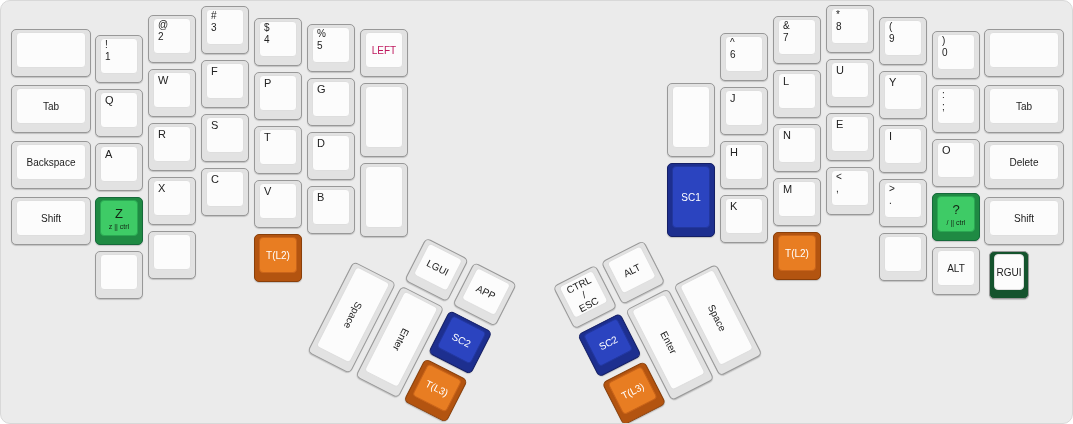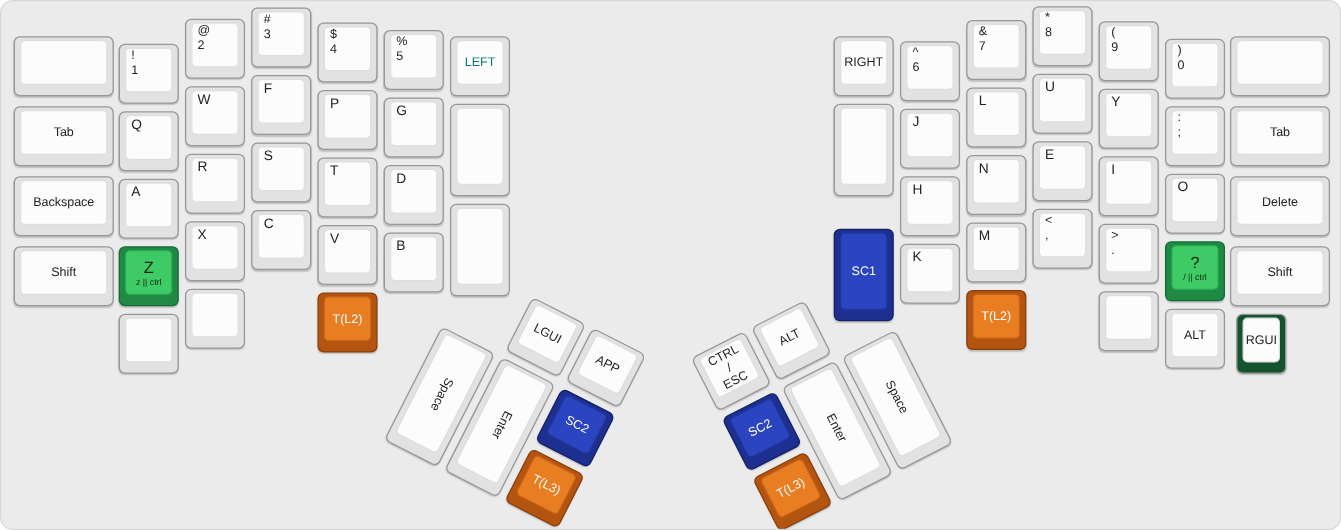--- a/index.html
+++ b/index.html
@@ -155,21 +155,21 @@
         <div class="key-top" style="background: rgb(252, 252, 252); border-color: rgb(222, 222, 222); color: rgb(34, 34, 34);">
           <span class="legend-letter">D</span>
         </div>
       </div>
       <div class="key" style="left: 306px; top: 185px; width: 48px; height: 48px; background: rgb(226, 226, 226); border-color: rgb(152, 152, 152);">
         <div class="key-top" style="background: rgb(252, 252, 252); border-color: rgb(222, 222, 222); color: rgb(34, 34, 34);">
           <span class="legend-letter">B</span>
         </div>
       </div>
       <div class="key" style="left: 359px; top: 28px; width: 48px; height: 48px; background: rgb(226, 226, 226); border-color: rgb(152, 152, 152);">
-        <div class="key-top" style="background: rgb(252, 252, 252); border-color: rgb(222, 222, 222); color: #0f766e;">
+        <div class="key-top" style="background: rgb(252, 252, 252); border-color: rgb(222, 222, 222); color: #be185d;">
           <span class="label">LEFT</span>
         </div>
       </div>
       <div class="key" style="left: 359px; top: 82px; width: 48px; height: 74px; background: rgb(226, 226, 226); border-color: rgb(152, 152, 152);">
         <div class="key-top" style="background: rgb(252, 252, 252); border-color: rgb(222, 222, 222); color: rgb(34, 34, 34);"></div>
       </div>
       <div class="key" style="left: 359px; top: 162px; width: 48px; height: 74px; background: rgb(226, 226, 226); border-color: rgb(152, 152, 152);">
         <div class="key-top" style="background: rgb(252, 252, 252); border-color: rgb(222, 222, 222); color: rgb(34, 34, 34);"></div>
       </div>
     </div>
@@ -312,29 +312,24 @@
       <div class="key" style="left: 719px; top: 140px; width: 48px; height: 48px; background: rgb(226, 226, 226); border-color: rgb(152, 152, 152);">
         <div class="key-top" style="background: rgb(252, 252, 252); border-color: rgb(222, 222, 222); color: rgb(34, 34, 34);">
           <span class="legend-letter">H</span>
         </div>
       </div>
       <div class="key" style="left: 719px; top: 194px; width: 48px; height: 48px; background: rgb(226, 226, 226); border-color: rgb(152, 152, 152);">
         <div class="key-top" style="background: rgb(252, 252, 252); border-color: rgb(222, 222, 222); color: rgb(34, 34, 34);">
           <span class="legend-letter">K</span>
         </div>
       </div>
-      <div class="key" style="left: 666px; top: 28px; width: 48px; height: 48px; background: rgb(226, 226, 226); border-color: rgb(152, 152, 152);">
-        <div class="key-top" style="background: rgb(252, 252, 252); border-color: rgb(222, 222, 222); color: rgb(34, 34, 34);">
-          <span class="label">RIGHT</span>
-        </div>
-      </div>
       <div class="key" style="left: 666px; top: 82px; width: 48px; height: 74px; background: rgb(226, 226, 226); border-color: rgb(152, 152, 152);">
         <div class="key-top" style="background: rgb(252, 252, 252); border-color: rgb(222, 222, 222); color: rgb(34, 34, 34);"></div>
       </div>
-      <div class="key" style="left: 666px; top: 162px; width: 48px; height: 74px; background: rgb(29, 47, 143); border-color: rgb(20, 31, 102); margin-top: 20px;">
+      <div class="key" style="left: 666px; top: 162px; width: 48px; height: 74px; background: rgb(29, 47, 143); border-color: rgb(20, 31, 102);">
         <div class="key-top" style="background: rgb(43, 68, 192); border-color: rgb(34, 55, 158); color: rgb(255, 255, 255);">
           <span class="label">SC1</span>
         </div>
       </div>
     </div>
   <div class="cluster" id="left-thumb" style="left: 377px; top: 212px; transform-origin: 0px 0px; transform: rotate(27deg);">
       <div class="key" style="left: 54px; top: 0px; width: 48px; height: 48px; background: rgb(226, 226, 226); border-color: rgb(152, 152, 152);">
         <div class="key-top" style="background: rgb(252, 252, 252); border-color: rgb(222, 222, 222); color: rgb(34, 34, 34);">
           <span class="label">LGUI</span>
         </div>

